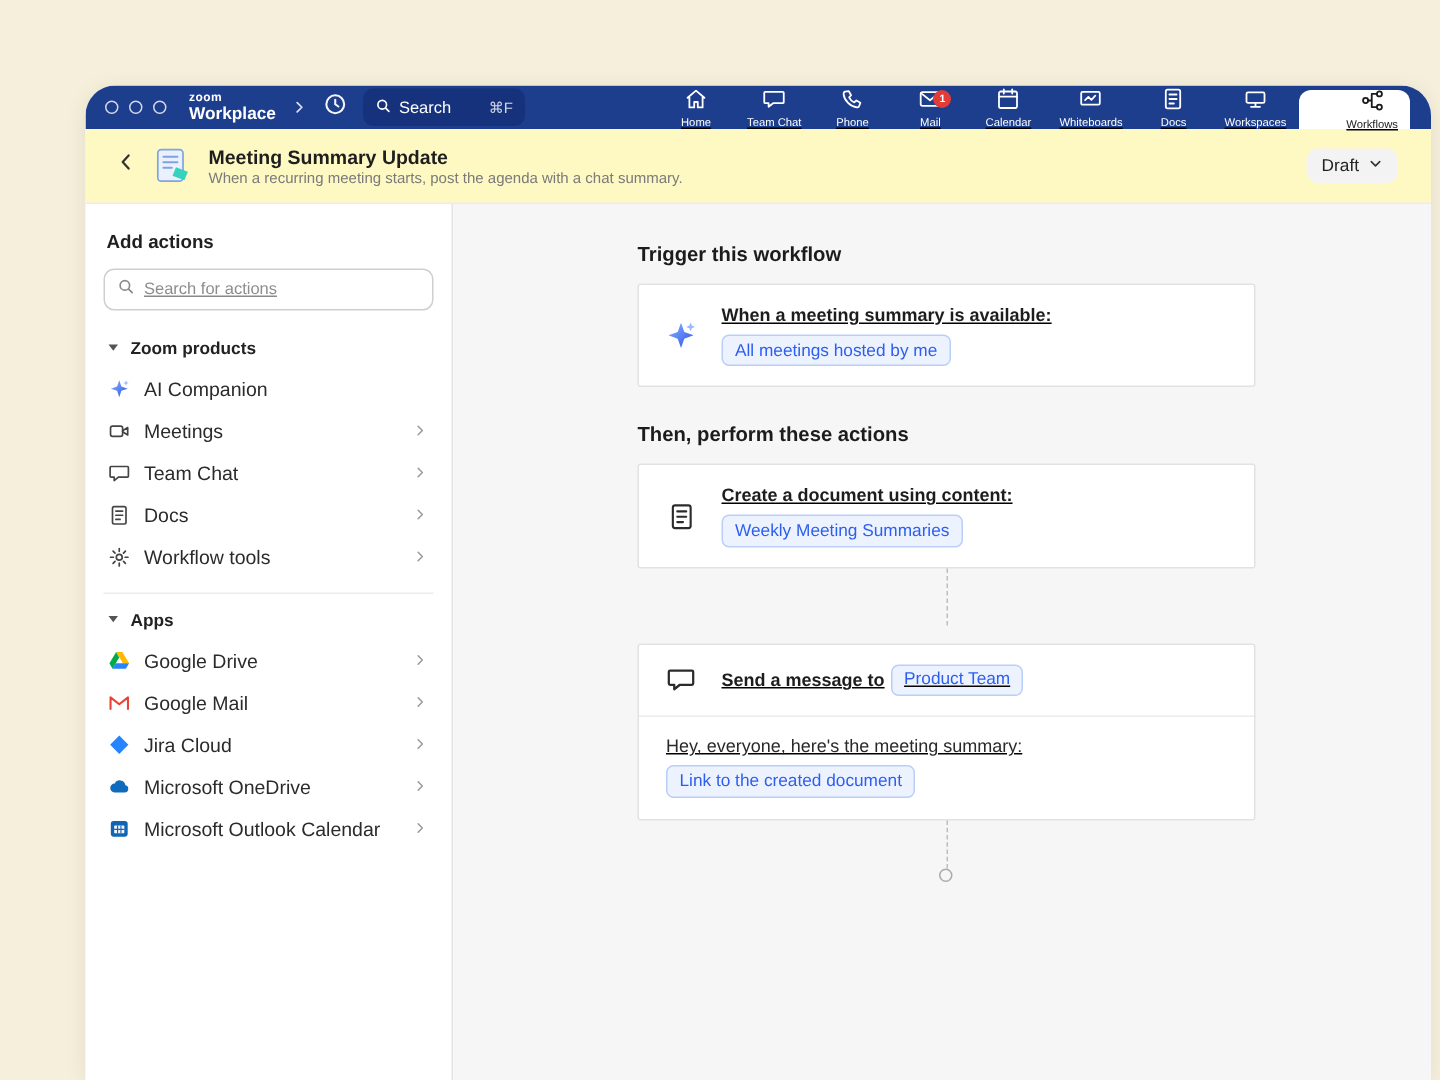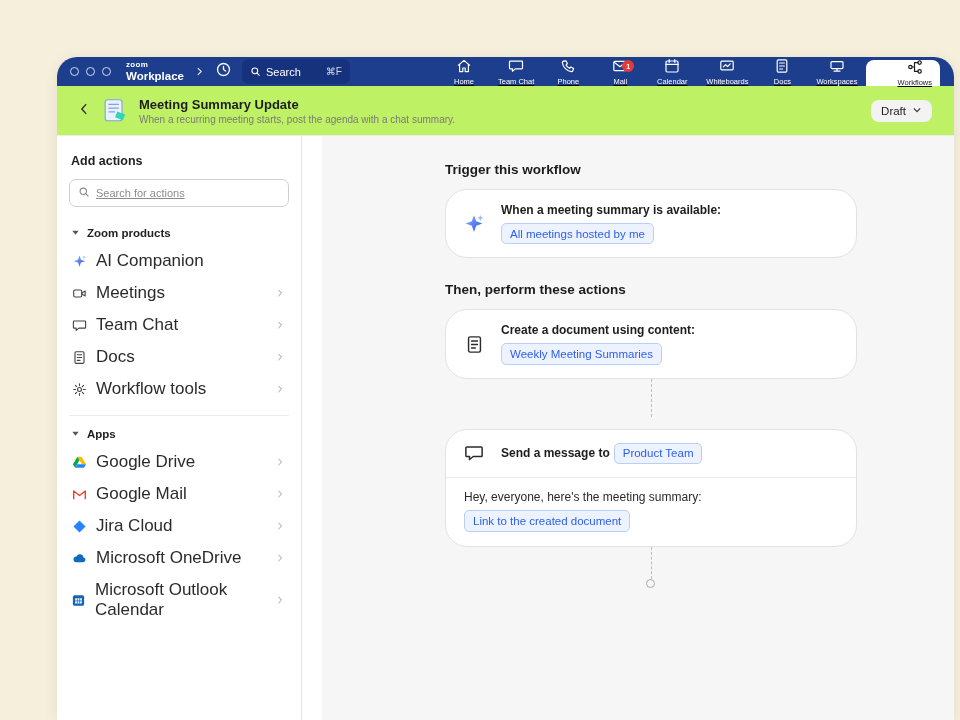--- a/index.html
+++ b/index.html
@@ -49,35 +49,35 @@
   }
   .nav-item.clipped { margin-right:-38px; }
   .badge {
     position:absolute; top:3px; right:12px; background:#e23c39; color:#fff;
     font-size:7px; font-weight:700; min-width:12px; height:12px; border-radius:7px;
     display:flex; align-items:center; justify-content:center; padding:0 3px;
   }
 
   
   .header {
-    height:50px; background:#bef264; border-bottom:1px solid #ececec;
+    height:50px; background:#fef9c3; border-bottom:1px solid #ececec;
     display:flex; align-items:center; padding:0 22px 0 20px; flex:0 0 auto;
   }
   .back-btn { display:flex; align-items:center; margin-right:10px; cursor:pointer; }
   .doc-art { margin-right:10px; display:flex; }
   .titles .title { font-size:13px; font-weight:700; color:#1e1e1e; }
   .titles .subtitle { font-size:10px; color:#7a7a7a; margin-top:2px; }
   .draft-btn {
     margin-left:auto; display:flex; align-items:center; gap:6px;
     background:#f3f3f3; border-radius:8px; padding:5px 10px;
     font-size:11.5px; color:#222; cursor:pointer;
   }
 
   
-  .bodywrap { flex:1; display:flex; min-height:0;gap:20px; }
+  .bodywrap { flex:1; display:flex; min-height:0; }
 
   .sidebar {
     width:245px; flex:0 0 245px; background:#fff; border-right:1px solid #e4e4e4;
     padding:16px 12px 0 12px; overflow:hidden;
   }
   .sb-title { font-size:12.5px; font-weight:700; color:#1f1f1f; margin:2px 0 11px 2px; }
   .sb-search {
     display:flex; align-items:center; gap:6px; border:1px solid #cfcfcf;
     border-radius:7px; height:28px; padding:0 8px; color:#8a8a8a; background:#fff;text-decoration:underline;
   }
@@ -87,31 +87,31 @@
   }
   .sb-search input::placeholder { color:#8d8d8d; }
   .sb-section { margin-top:14px; }
   .sb-section + .sb-section { border-top:1px solid #ececec; margin-top:10px; padding-top:6px; }
   .sb-section-head {
     display:flex; align-items:center; gap:7px; font-size:11.5px; font-weight:700;
     color:#222; padding:6px 2px; cursor:pointer;
   }
   .sb-item {
     display:flex; align-items:center; gap:9px; padding:6px 4px 6px 2px;
-    font-size:17px; color:#2b2b2b; border-radius:6px; cursor:pointer;
+    font-size:13px; color:#2b2b2b; border-radius:6px; cursor:pointer;
   }
   .sb-item-icon { width:16px; height:16px; display:flex; align-items:center; justify-content:center; }
   .sb-chevron { margin-left:auto; display:flex; }
 
   .main { flex:1; background:#f6f6f7; overflow:hidden; }
   .canvas { margin:26px 0 0 123px; width:412px; }
   .c-heading { font-size:13.5px; font-weight:700; color:#1c1c1c; }
   .c-heading.second { margin-top:24px; }
   .card {
-    background:#fff; border:1px solid #e2e2e2; border-radius:22px; margin-top:12px;
+    background:#fff; border:1px solid #e2e2e2; border-radius:2px; margin-top:12px;text-decoration:underline;
   }
   .card-row { display:flex; align-items:center; padding:13px 16px; gap:15px; }
   .card-icon { width:24px; display:flex; justify-content:center; flex:0 0 24px; }
   .card-title { font-size:12px; font-weight:700; color:#1d1d1d; }
   .chip {
     display:inline-block; font-size:11.5px; color:#2d5ef0; background:#edf3fe;
     border:1px solid #b9cef9; border-radius:5px; padding:2.5px 8px; line-height:1.25;
     margin-top:6px; cursor:pointer;
   }
   .chip.inline { margin-top:0; margin-left:4px; }

